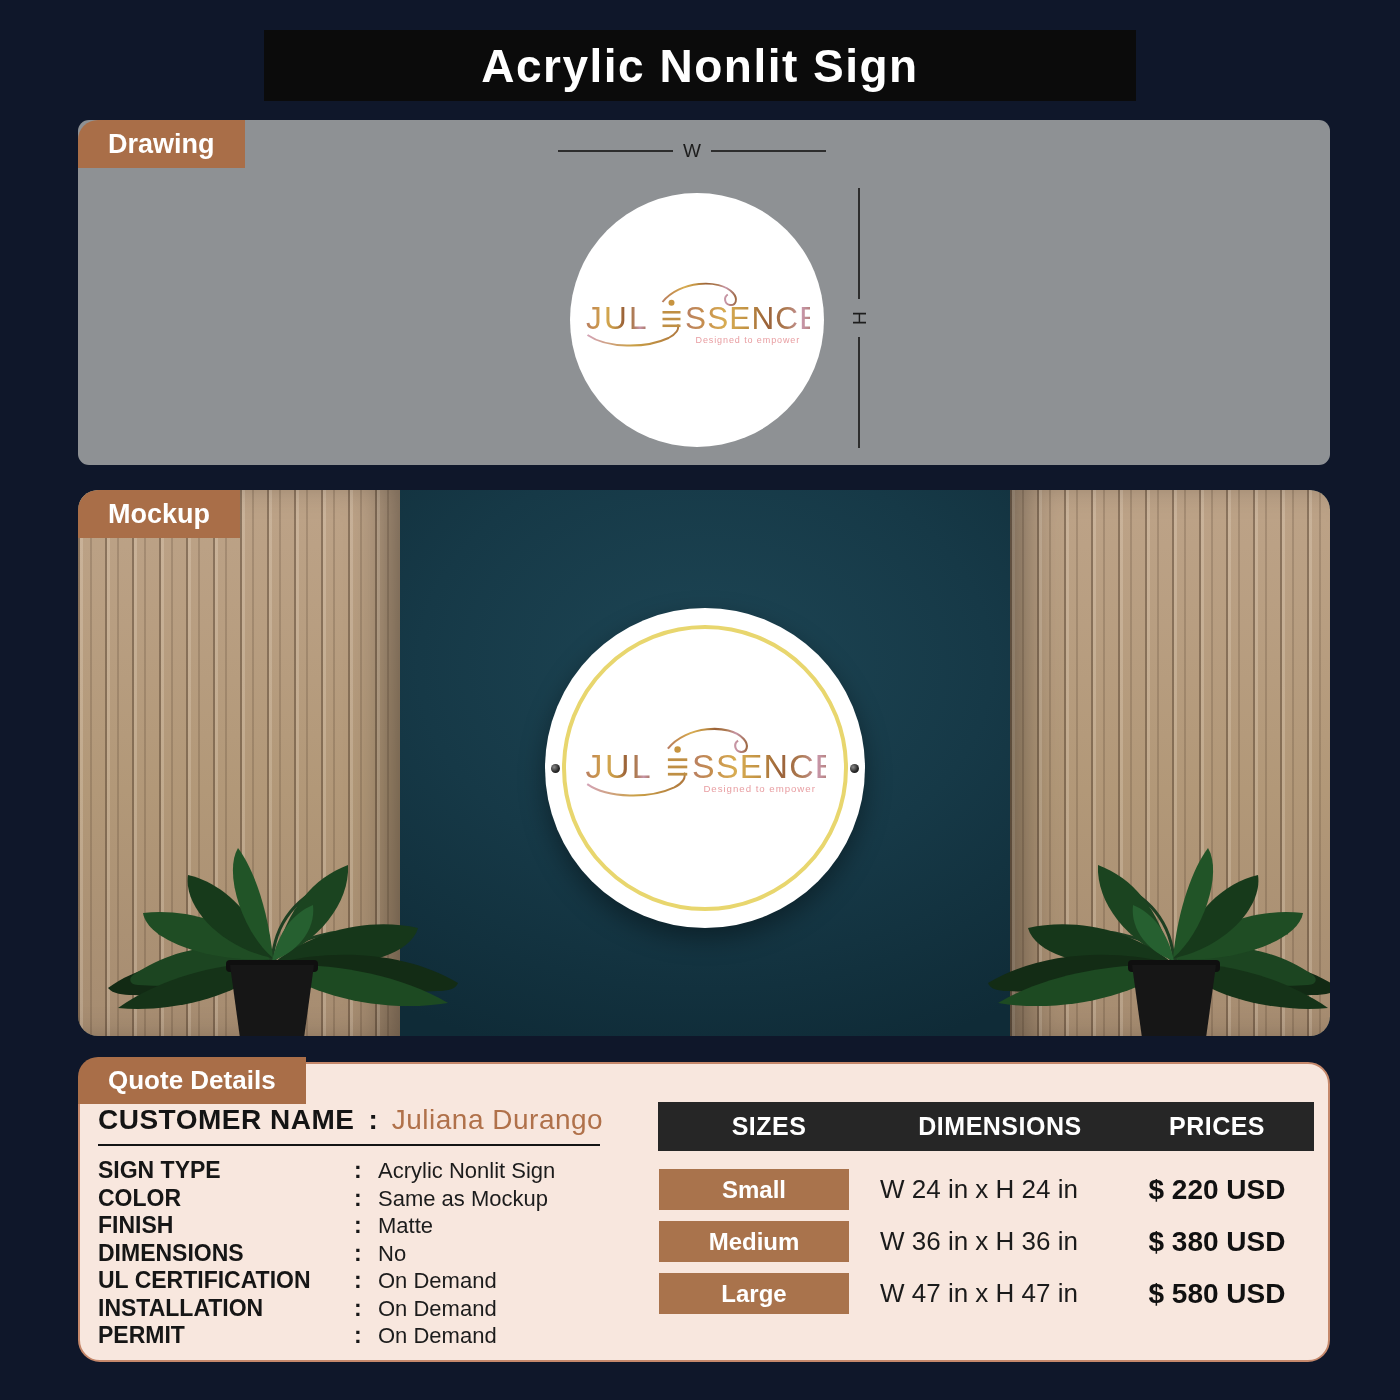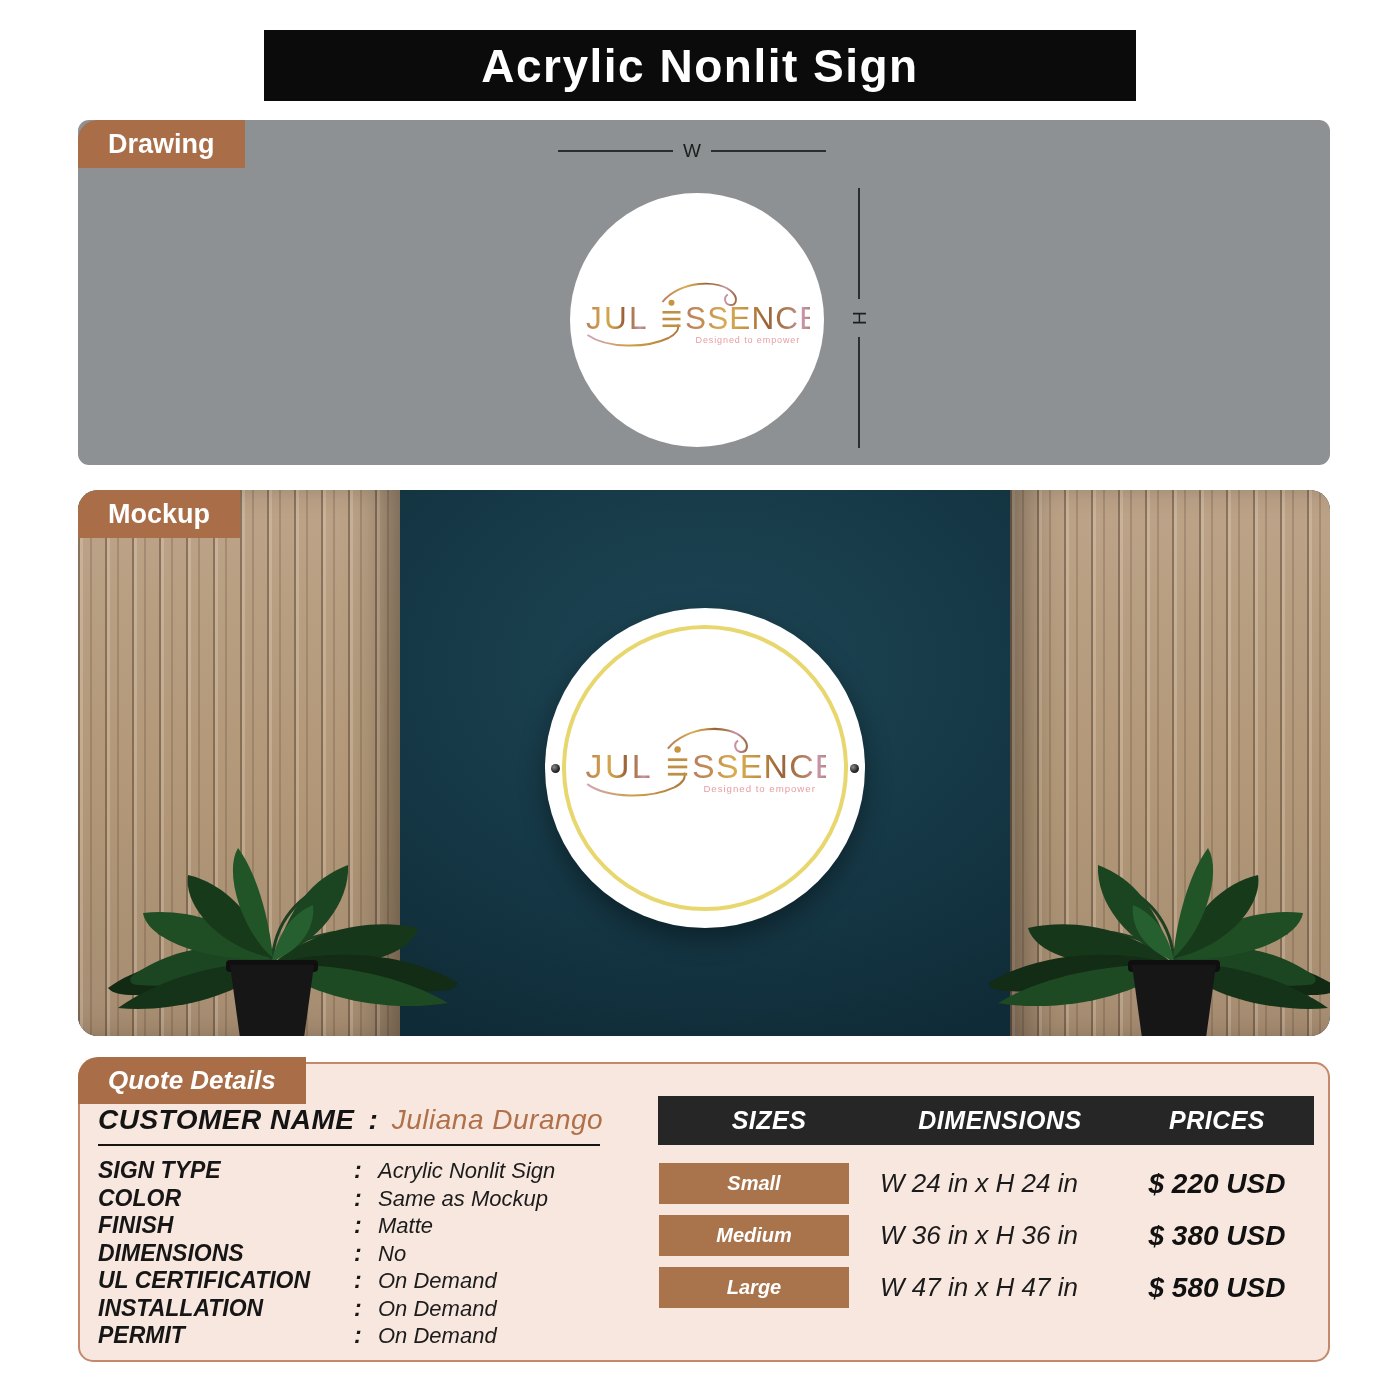--- a/index.html
+++ b/index.html
@@ -1,19 +1,19 @@
 <!DOCTYPE html>
 <html><head>
 <meta charset="utf-8">
 <style>
   * { margin:0; padding:0; box-sizing:border-box; }
   html,body { background:#f8e7de; }
   .page {
     position:relative; width:1400px; height:1400px;
-    background:#ffffff; overflow:hidden;
+    background:#0f172a; overflow:hidden;
     font-family:"Liberation Sans", sans-serif;
   }
 
   
   .title-bar {
     position:absolute; left:264px; top:30px; width:872px; height:71px;
     background:#0b0b0b; display:flex; align-items:center; justify-content:center;
   }
   .title-text { color:#ffffff; font-size:46px; font-weight:700; letter-spacing:1.5px; }
 
@@ -85,21 +85,21 @@
     top:calc(50% - 4px);
   }
   .screw-l { left:6px; } .screw-r { right:6px; }
   .plant { position:absolute; bottom:-2px; z-index:3; }
   .plant-left  { left:10px; }
   .plant-right { right:-28px; transform:scaleX(-1); }
 
   
   .quote-panel {
     position:absolute; left:78px; top:1062px; width:1252px; height:300px;
-    border:2px solid #c5886b; border-radius:15px; background:#f8e7de;font-style:italic;
+    border:2px solid #c5886b; border-radius:22px; background:#f8e7de;
   }
   .quote-tab { top:-7px; left:-2px; height:47px; font-size:26px; border-radius:20px 0 0 0; }
   .customer-row {
     position:absolute; left:18px; top:40px;
     display:flex; align-items:baseline; gap:14px;
   }
   .customer-label { font-size:28px; font-weight:700; color:#141414; letter-spacing:.5px; }
   .customer-colon { font-size:28px; font-weight:700; color:#141414; }
   .customer-name  { font-size:28px; font-weight:400; color:#b0714a; letter-spacing:.5px; }
   .customer-underline {
@@ -107,34 +107,34 @@
   }
   .details { position:absolute; left:18px; top:93px; }
   .detail-row {
     display:grid; grid-template-columns:256px 24px auto;
     align-items:baseline; height:27.5px;
   }
   .d-label { font-size:23px; font-weight:700; color:#161616; }
   .d-colon { font-size:23px; font-weight:700; color:#161616; }
   .d-value { font-size:22px; font-weight:400; color:#1c1c1c; }
 
-  .price-table { position:absolute; left:578px; top:32px; width:656px; }
+  .price-table { position:absolute; left:578px; top:38px; width:656px; }
   .pt-header {
     display:grid; grid-template-columns:222px 240px 194px; height:49px;
     background:#262626; align-items:center;
   }
   .pt-header span { color:#fff; font-size:25px; font-weight:700; text-align:center; letter-spacing:.5px; }
   .pt-body { margin-top:18px; }
   .p-row {
     display:grid; grid-template-columns:222px 240px 194px;
     align-items:center; height:41px; margin-bottom:11px;
   }
   .size-badge {
     width:190px; height:41px; margin-left:1px; background:#a9734c;
-    color:#fff; font-size:20px; font-weight:700;
+    color:#fff; font-size:24px; font-weight:700;
     display:flex; align-items:center; justify-content:center;
   }
   .p-dim  { font-size:26px; color:#1b1b1b; }
   .p-price{ font-size:28px; font-weight:700; color:#111; text-align:center; }
 
   .logo-svg { display:block; }
 </style>
 </head>
 <body>
 

